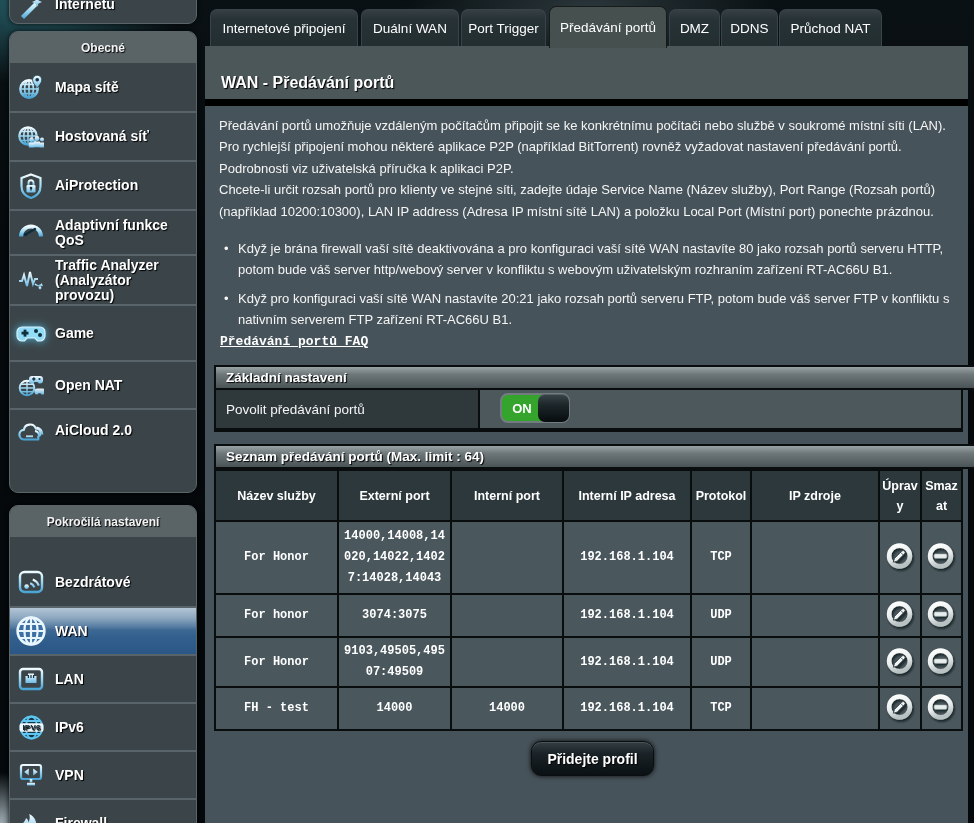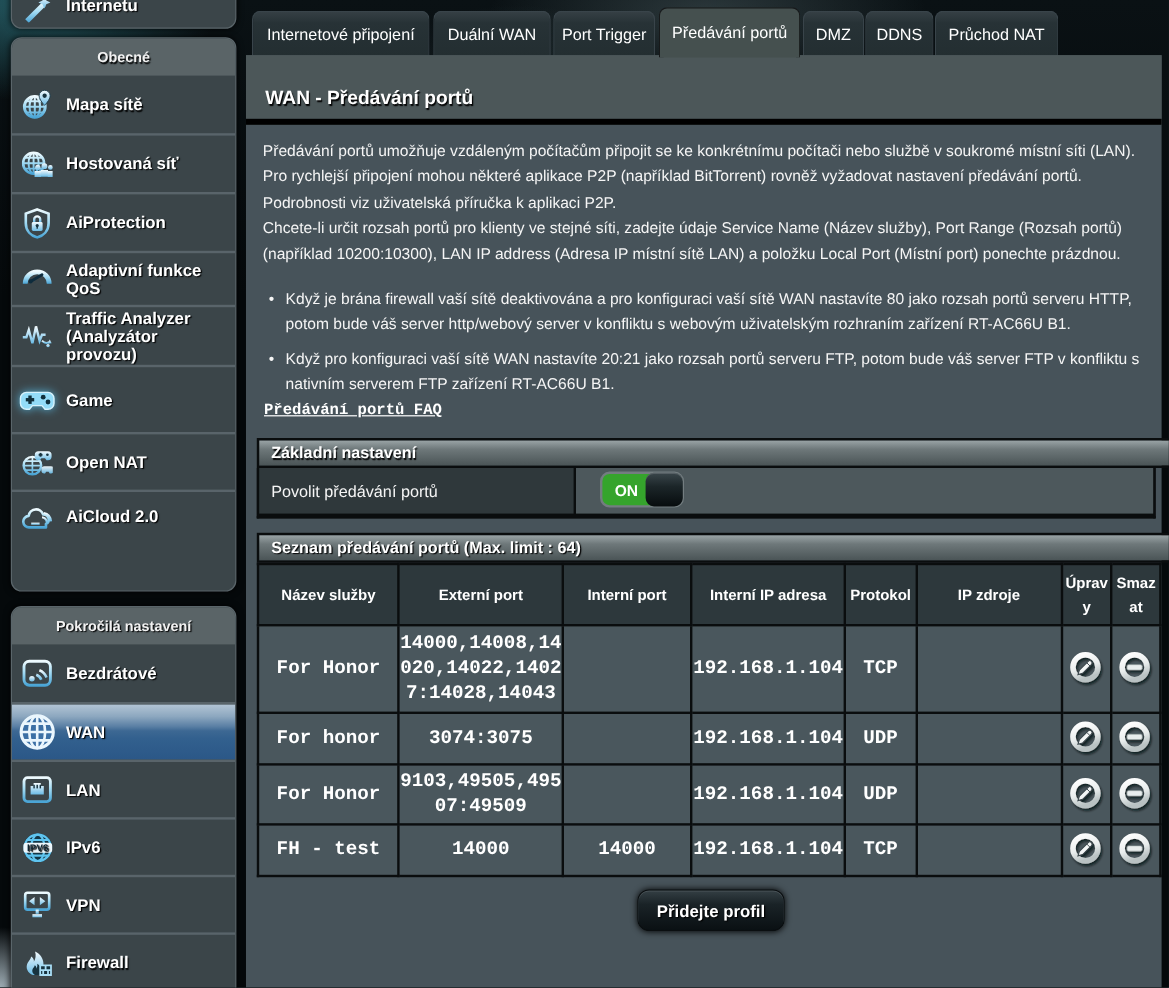--- a/index.html
+++ b/index.html
@@ -32,21 +32,21 @@
 
 .tab{position:absolute;top:9px;height:37px;background:linear-gradient(180deg,#353f44 0%,#28333 6 20%,#232e31 100%);background:linear-gradient(180deg,#353f44 0%,#273236 25%,#232e31 100%);
   border:1px solid #39444a;border-bottom:none;border-bottom:none;border-radius:7px 7px 0 0;
   color:#fff;font-size:13.5px;display:flex;align-items:center;justify-content:center;}
 .tab.active{top:6px;height:41px;background:#45504f;border-color:#17191a;z-index:5;}
 
 
 #content{position:absolute;left:205px;top:46px;width:763px;height:777px;
   background:#47535a;}
 #titlebar{position:absolute;left:0;top:0;width:763px;height:53px;background:#4c5759;
-  border-bottom:5px solid #000000;}
+  border-bottom:7px solid #000000;}
 #title{position:absolute;left:16px;top:28px;color:#fff;font-size:16px;font-weight:bold;text-shadow:1px 1px 1px #000;}
 .body-text{position:absolute;color:#f5f5f5;font-size:13px;line-height:21.4px;}
 #para{left:14px;top:69px;width:735px;}
 .bullet{left:33px;width:714px;}
 .bullet:before{content:"•";position:absolute;left:-14px;}
 #faq{position:absolute;left:15px;top:288px;color:#fff;font-size:13px;font-weight:bold;
   font-family:"Liberation Mono",monospace;text-decoration:underline;}
 
 
 .secbar{position:absolute;left:9px;width:862px;height:25px;box-sizing:border-box;
@@ -69,21 +69,21 @@
 #toggle .on{position:absolute;left:0;top:0;width:40px;height:26px;color:#fff;font-weight:bold;font-size:13px;
   display:flex;align-items:center;justify-content:center;}
 #toggle .knob{position:absolute;right:-1px;top:-1px;width:31px;height:28px;border-radius:7px;
   background:linear-gradient(180deg,#3a464b 0%,#1c2629 40%,#070c0e 100%);
   box-shadow:inset 0 1px 0 rgba(255,255,255,0.15);}
 
 
 #ptable{position:absolute;left:9px;top:398px;border-collapse:collapse;table-layout:fixed;}
 #ptable td{border:2px solid #0a0d0e;color:#fff;text-align:center;vertical-align:middle;padding:0;}
 #ptable .h td{background:#2d383c;font-size:12.5px;font-weight:bold;height:49px;line-height:20px;}
-#ptable .r td{background:#4a575d;font-family:"Liberation Mono",monospace;font-size:16px;font-weight:bold;line-height:21px;}
+#ptable .r td{background:#4a575d;font-family:"Liberation Mono",monospace;font-size:12px;font-weight:bold;line-height:21px;}
 #ptable svg{display:block;margin:0 auto;}
 
 
 #addbtn{position:absolute;left:326px;width:121px;height:33px;border-radius:10px;font-size:14px !important;
   background:linear-gradient(180deg,#343f44 0%,#1a2327 35%,#0a1013 100%);
   border:1px solid #0a0e10;box-shadow:0 0 5px rgba(0,0,0,0.9), inset 0 1px 0 rgba(255,255,255,0.12);
   color:#fff;font-weight:bold;display:flex;align-items:center;justify-content:center;
   text-shadow:1px 1px 1px #000;}
 </style>
 </head>
@@ -206,21 +206,21 @@
           <path d="M17 13 q3.5 0.5 4 4" fill="none" stroke="url(#gb2)" stroke-width="1.8"></path>
           <path d="M18.5 9.5 q5.5 1 6 7" fill="none" stroke="url(#gb2)" stroke-width="1.8"></path>
           <rect x="8" y="17.5" width="7" height="1.8" fill="url(#gb2)"></rect>
         </svg></span>
       <span class="tx">AiCloud 2.0</span>
     </div>
 </div>
 
 <div class="sbox" style="top:505px;height:330px;border-radius:9px 9px 0 0;">
   <div class="shead">Pokročilá nastavení</div>
-  <div class="sitem first" style="height:48px;">
+  <div class="sitem first" style="height:48px;margin-top:21px;">
       <span class="ic"><svg width="26" height="26" viewBox="0 0 26 26">
           <rect x="2" y="3" width="22" height="20" rx="4.5" fill="none" stroke="url(#gb)" stroke-width="2.4"></rect>
           <circle cx="8.6" cy="17.6" r="2.3" fill="url(#gb2)"></circle>
           <path d="M12.2 14.2 a7 7 0 0 1 4.2 4.2 M14.8 10.6 a11 11 0 0 1 6 6" fill="none" stroke="url(#gb2)" stroke-width="2.2"></path>
         </svg></span>
       <span class="tx">Bezdrátové</span>
     </div>
   <div class="sitem active" style="height:48px;">
       <span class="ic"><svg width="32" height="32" viewBox="0 0 32 32" style="margin:-3px 0 0 -3px">
           <circle cx="16" cy="16" r="13.4" fill="#3c70a5" stroke="#eaf6fd" stroke-width="2.6"></circle>

